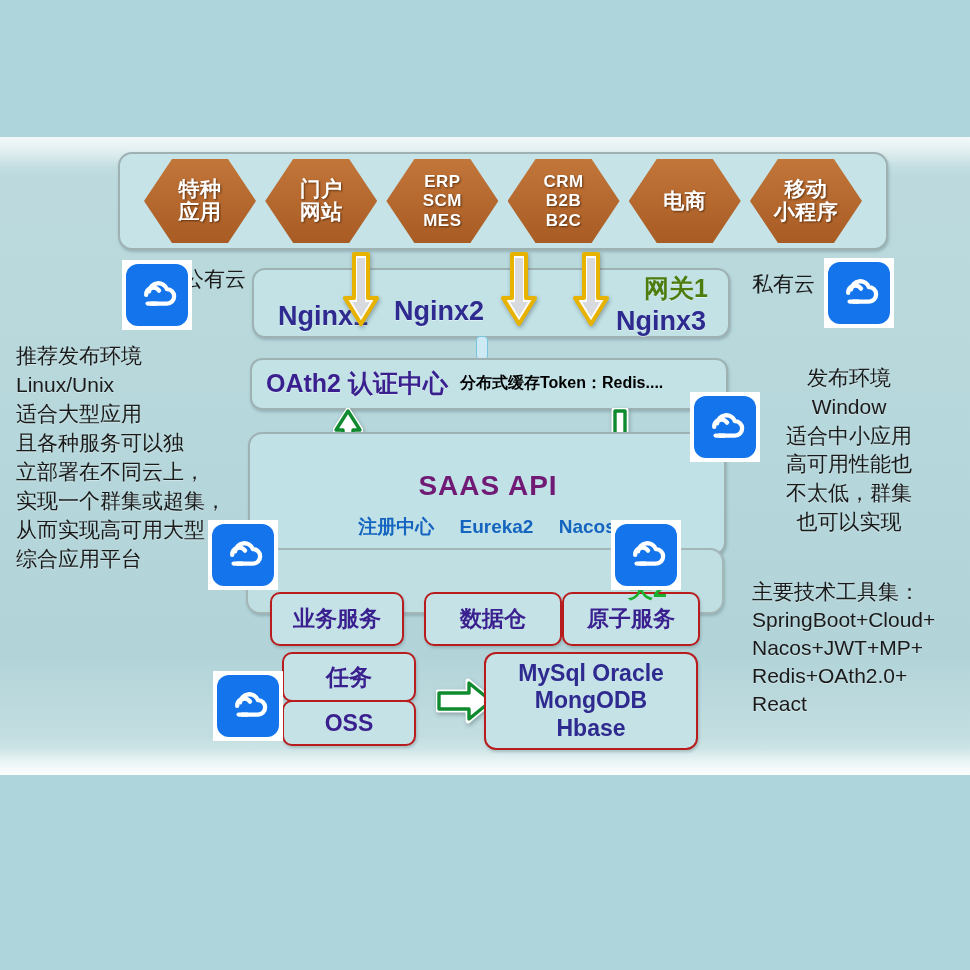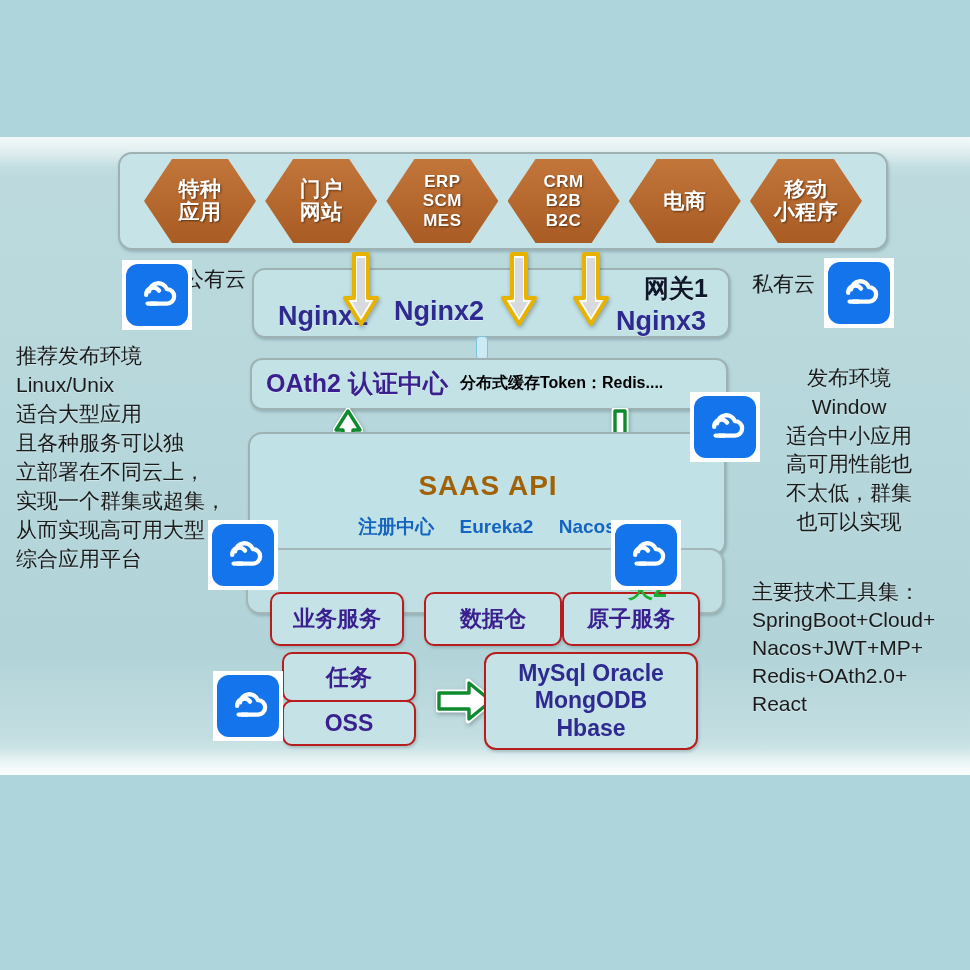--- a/index.html
+++ b/index.html
@@ -90,21 +90,21 @@
     font-weight: bold;
     font-size: 27px;
     white-space: nowrap;
     text-shadow: 0 1px 0 rgba(255,255,255,.45);
   }
   #ngx1 { left: 24px; top: 31px; }
   #ngx2 { left: 140px; top: 26px; }
   #ngx3 { left: 362px; top: 36px; }
   #gw1 {
     position: absolute; left: 390px; top: 2px;
-    color: #0f172a; font-weight: bold; font-size: 25px;
+    color: #4d7c0f; font-weight: bold; font-size: 25px;
     text-shadow: 0 1px 0 rgba(255,255,255,.5);
     white-space: nowrap;
   }
 
   
   .arrow-y {
     position: absolute;
     width: 36px; height: 76px;
     filter: drop-shadow(1px 2px 2px rgba(70,90,95,.5));
   }
@@ -130,21 +130,21 @@
   
   #saas-panel {
     left: 248px; top: 432px;
     width: 478px; height: 124px;
     border-radius: 14px;
     background: #c0e1e5;
   }
   #saas-title {
     position: absolute; left: 2px; right: 0; top: 36px;
     text-align: center;
-    color: #a16207; font-weight: bold; font-size: 28px;
+    color: #701a75; font-weight: bold; font-size: 28px;
     letter-spacing: 1px;
   }
   #saas-sub {
     position: absolute; left: 0; right: 0; top: 80px;
     text-align: center;
     color: #1565c0; font-weight: bold; font-size: 19px;
     white-space: nowrap;
   }
   #saas-sub span { margin: 0 10px; }
 

